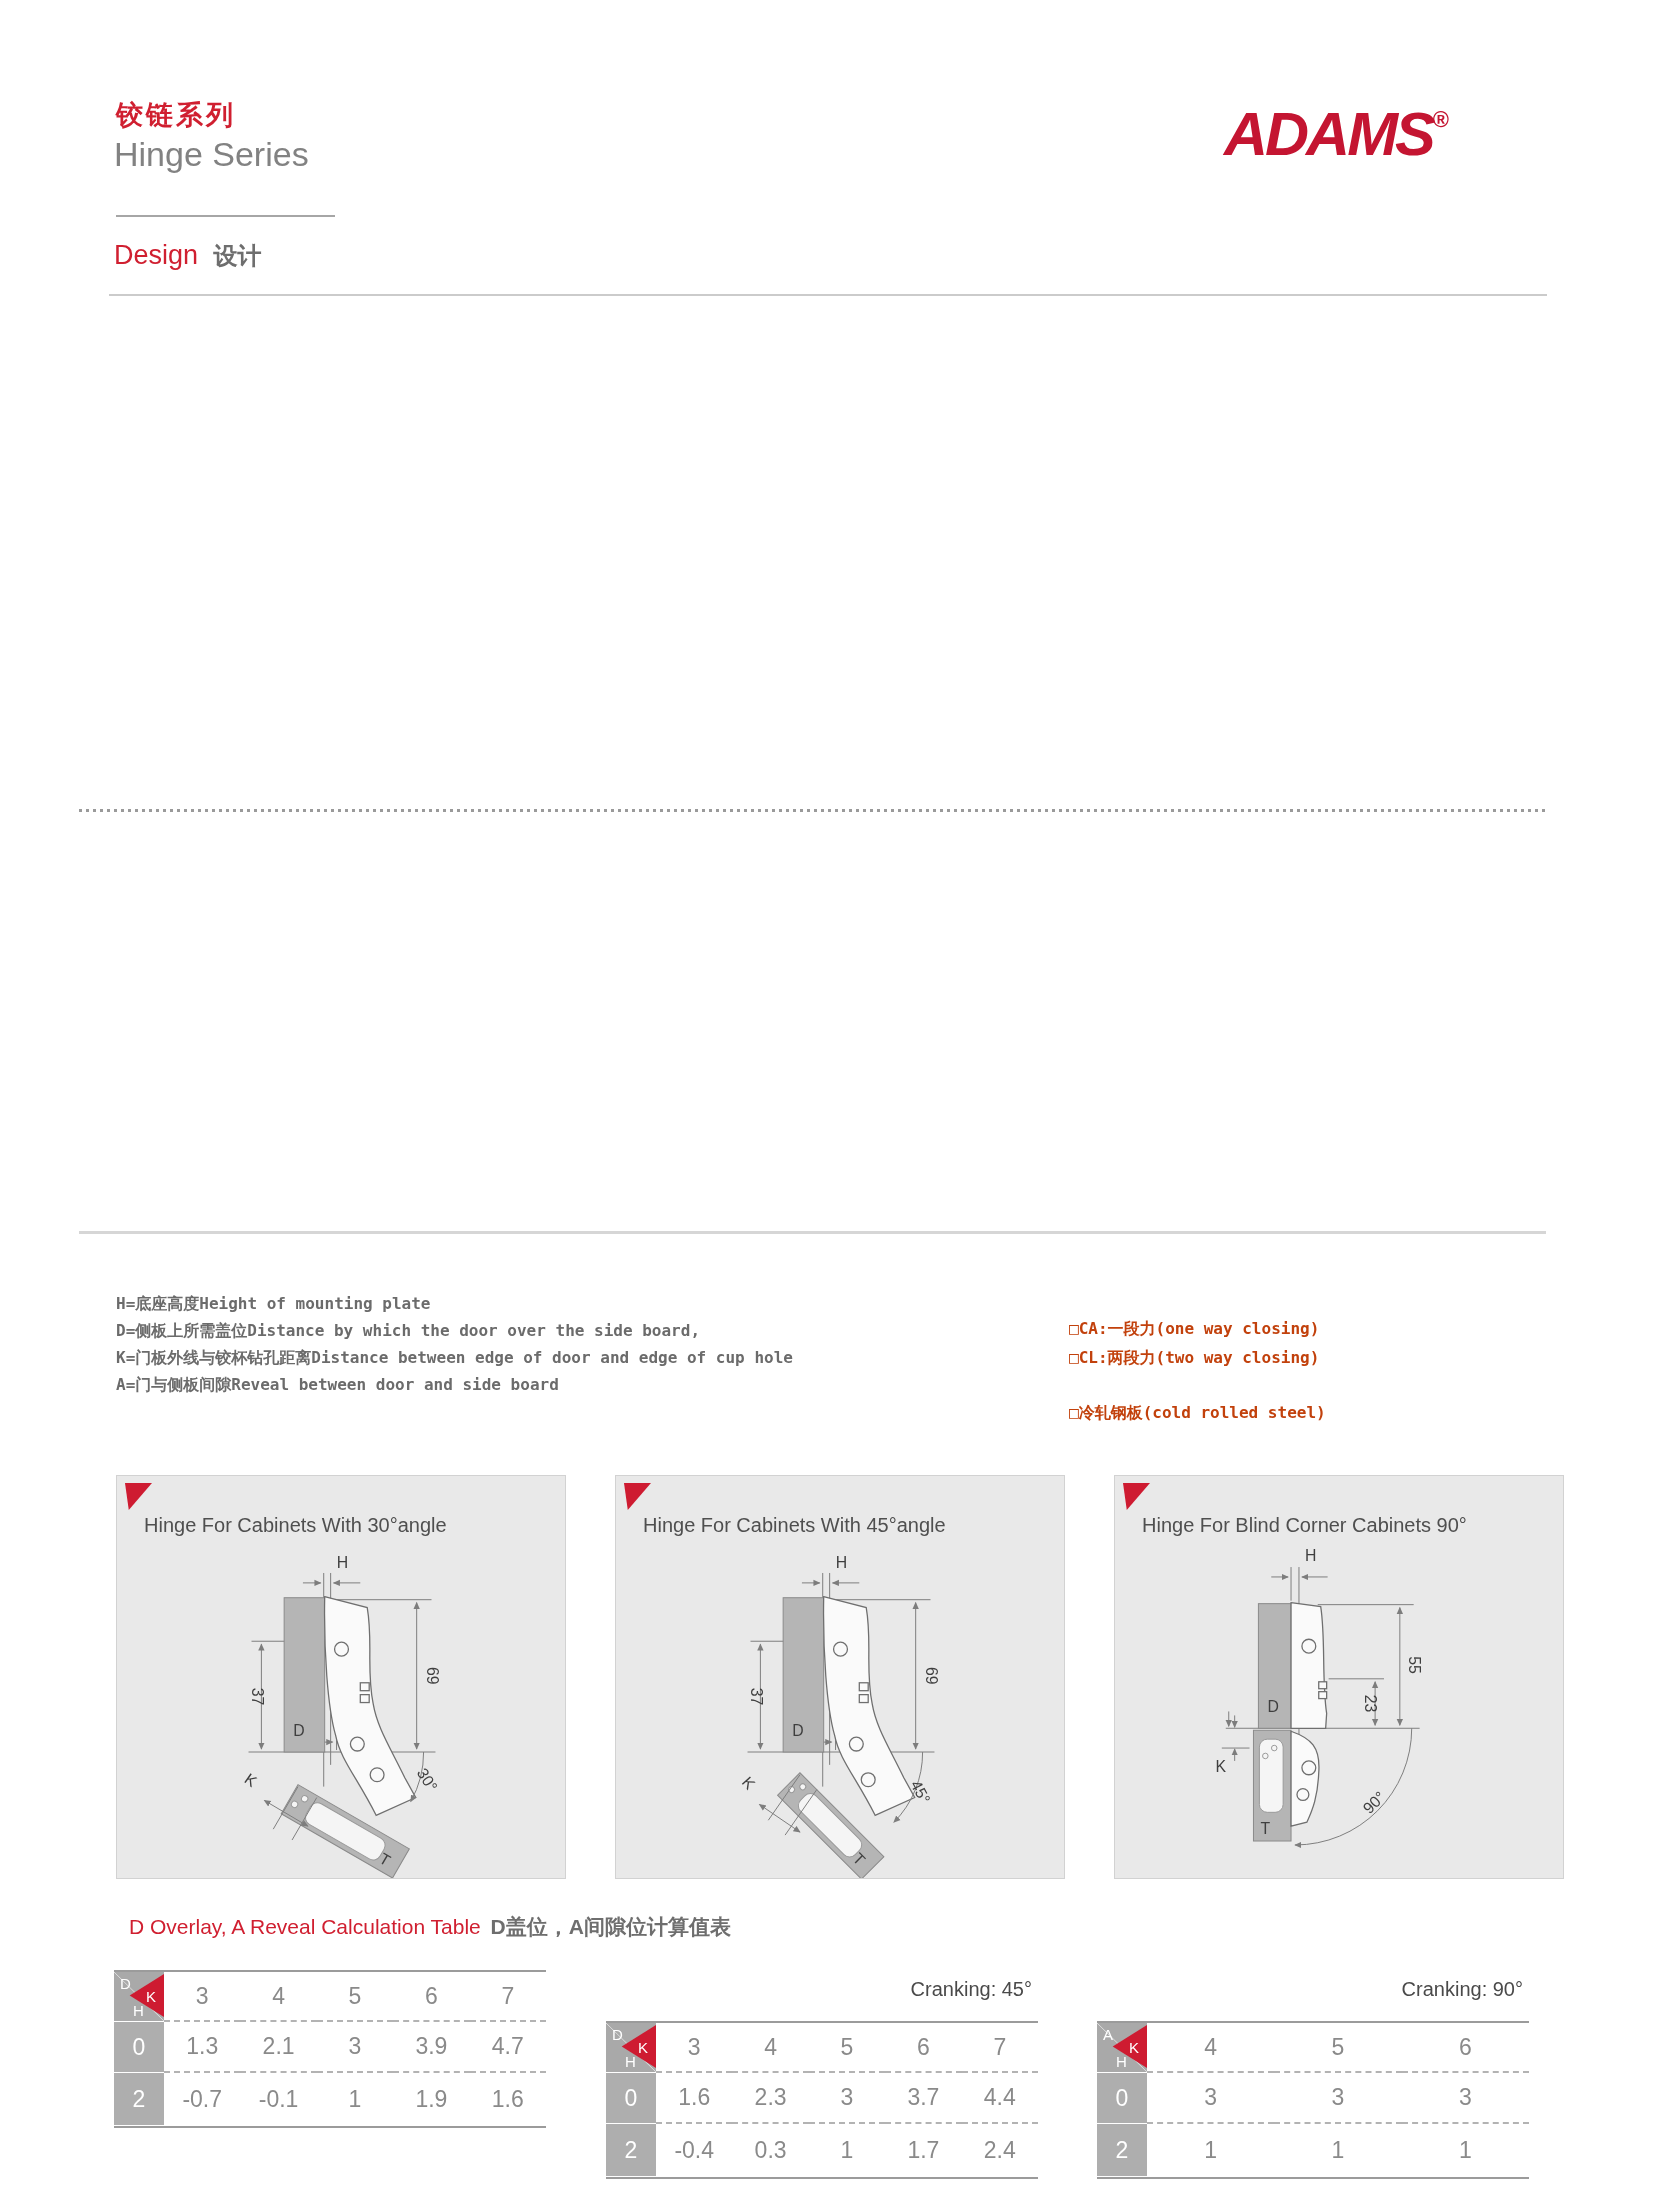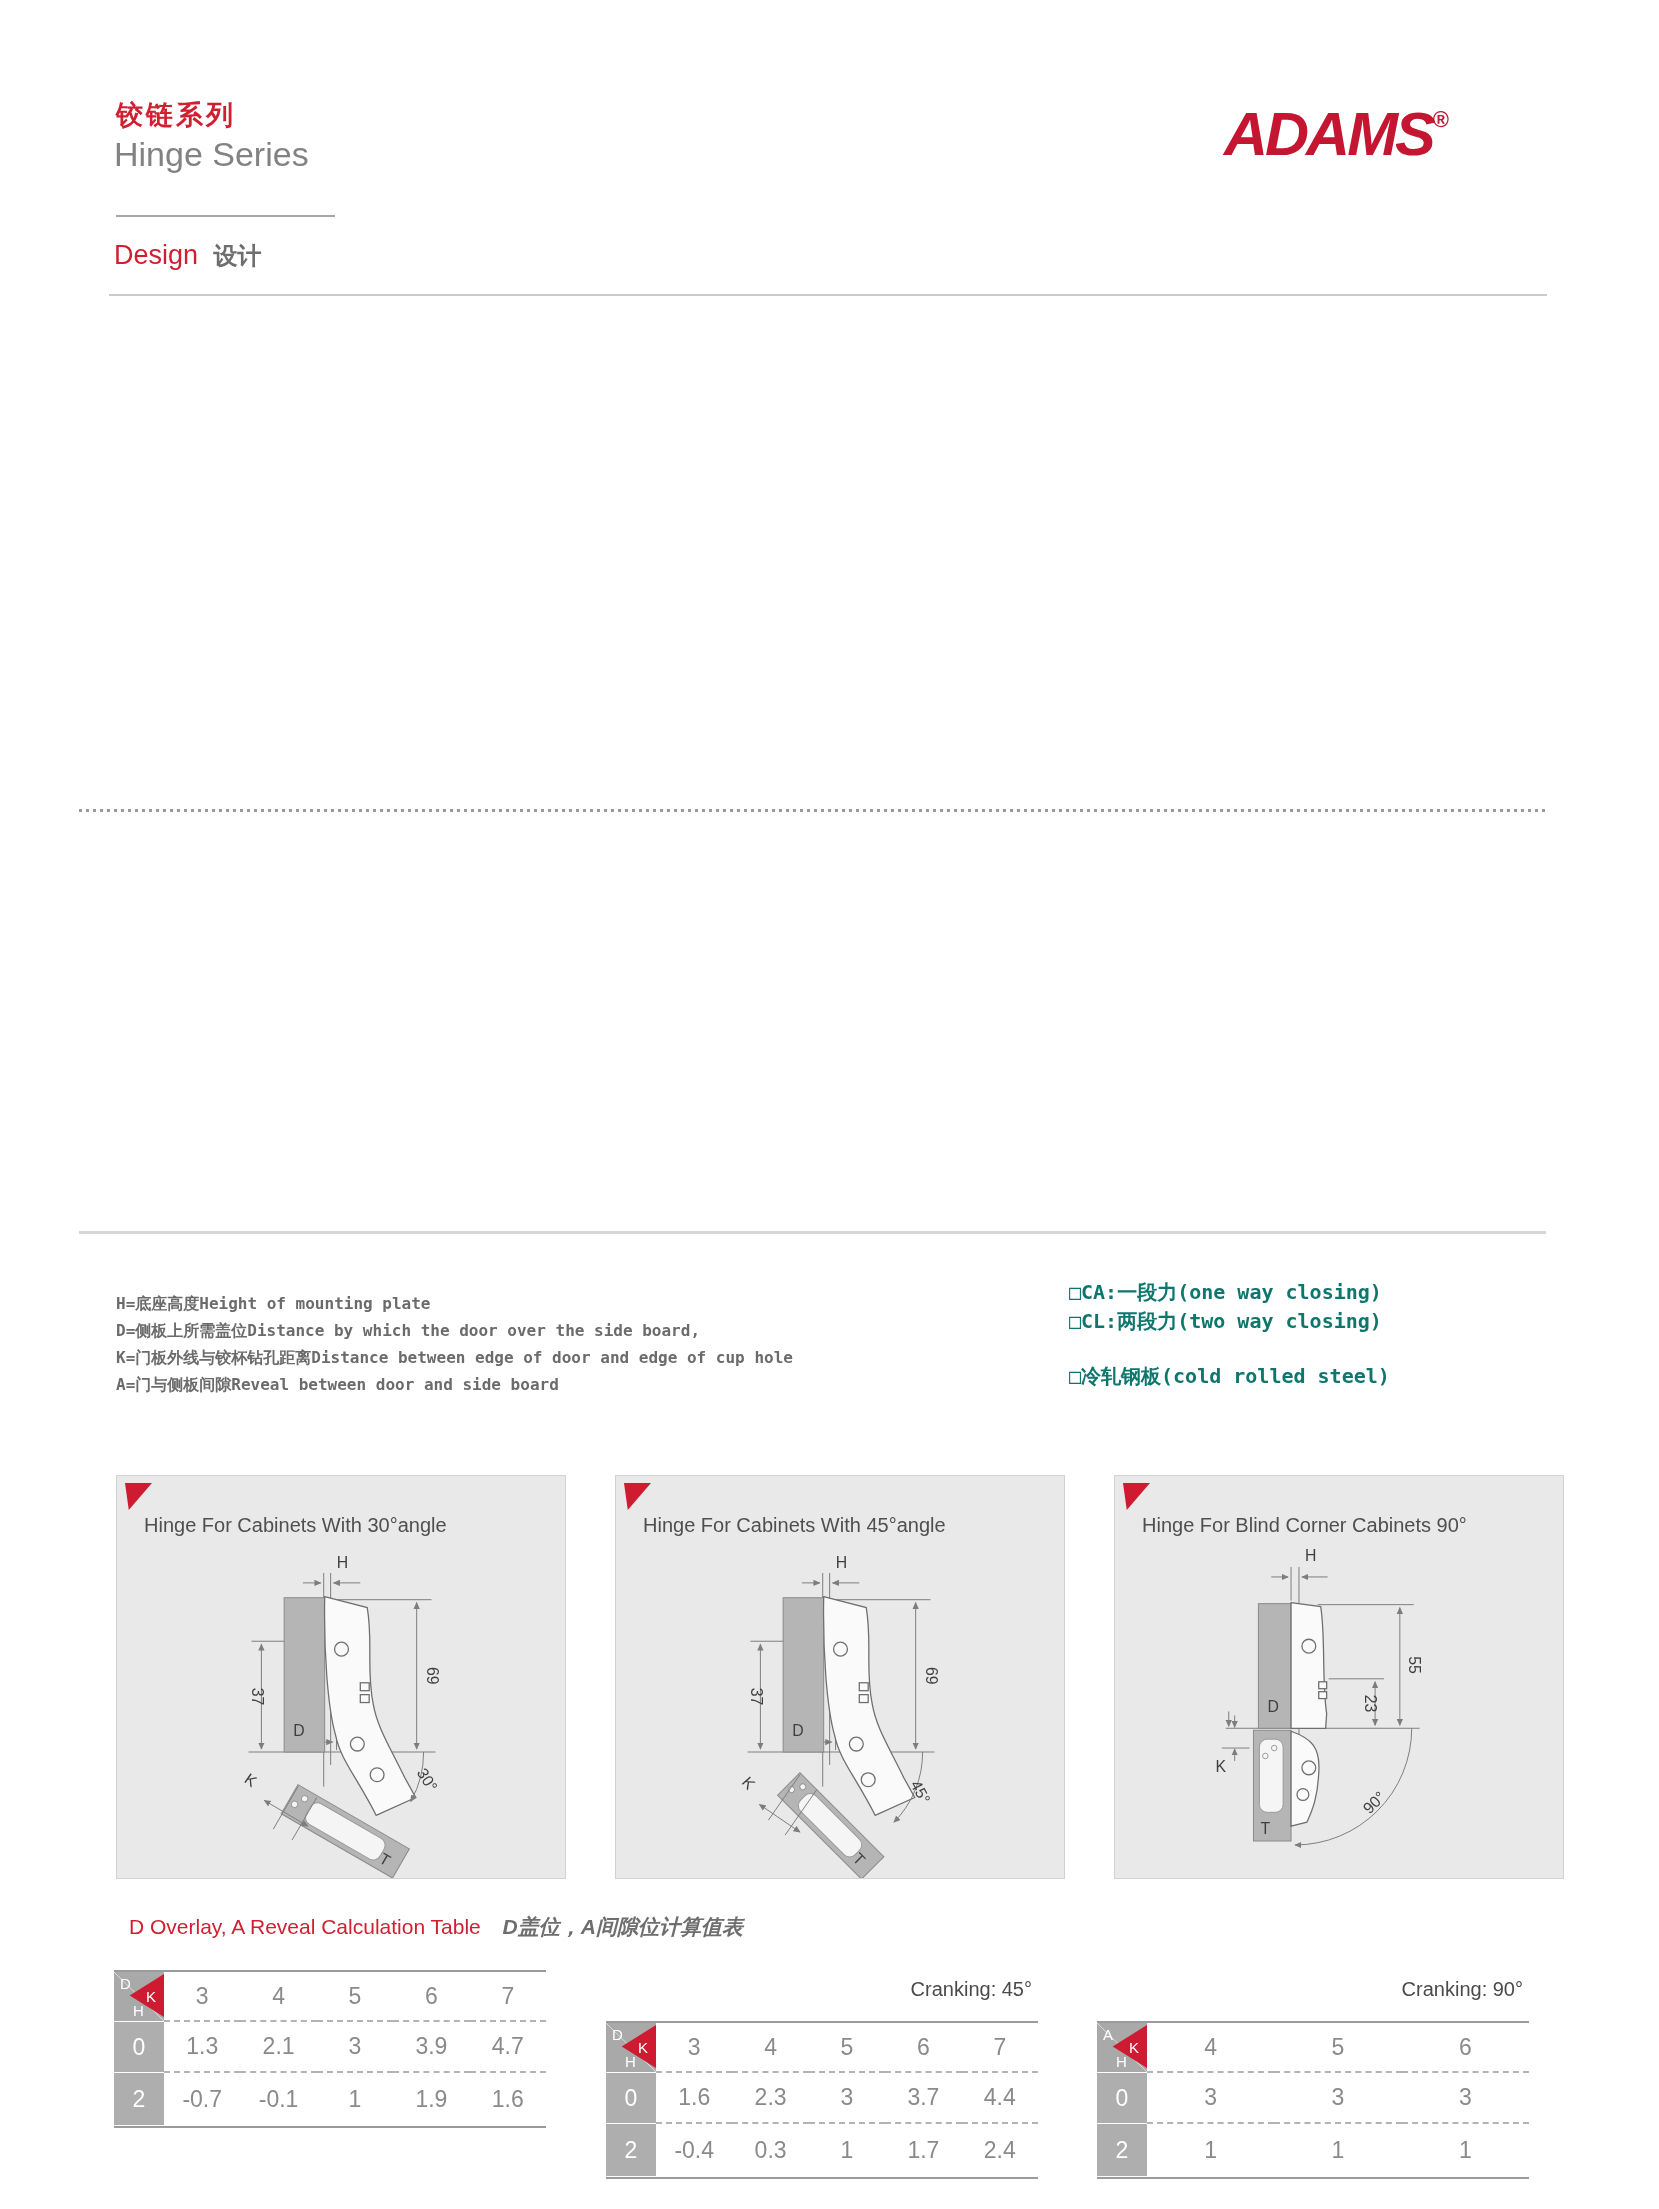--- a/index.html
+++ b/index.html
@@ -20,41 +20,41 @@
   .design-cn{color:#6e6e6e;font-weight:bold;font-size:24px;margin-left:8px;}
   .design-rule{position:absolute;left:109px;top:294px;width:1438px;height:2px;background:#cbcbcb;}
 
   .dashed-rule{position:absolute;left:79px;top:809px;width:1467px;height:3px;
     background:repeating-linear-gradient(90deg,#9a9a9a 0 3px,transparent 3px 7px);}
   .solid-rule{position:absolute;left:79px;top:1231px;width:1467px;height:3px;background:#d6d6d6;}
 
   
   .defs{position:absolute;left:116px;top:1290px;font-family:"DejaVu Sans Mono",monospace;
         font-weight:bold;font-size:16px;color:#6b6b6b;line-height:27px;white-space:nowrap;}
-  .options{position:absolute;left:1069px;top:1278px;font-family:"DejaVu Sans Mono",monospace;
-        font-weight:bold;font-size:20px;color:#0f766e;line-height:29px;white-space:nowrap;}
+  .options{position:absolute;left:1069px;top:1314px;font-family:"DejaVu Sans Mono",monospace;
+        font-weight:bold;font-size:16px;color:#c2410c;line-height:29px;white-space:nowrap;}
   .options .opt-gap{margin-top:26px;}
 
   
   .panel{position:absolute;top:1475px;width:450px;height:404px;background:#e9e9e9;
          border:1px solid #d2d2d2;box-sizing:border-box;padding-left:12px;}
   .panel-tri{position:absolute;left:8px;top:7px;width:27px;height:27px;background:#ce1b31;
              clip-path:polygon(0 0,100% 0,14% 100%);}
   .panel-title{position:absolute;left:27px;top:38px;font-size:20px;color:#4f4f4f;white-space:nowrap;}
   .diag{position:absolute;left:0;top:61px;width:450px;height:341px;}
   .diag .dim{stroke:#7d7d7d;stroke-width:1;fill:none;}
   .diag .board{fill:#b5b5b5;stroke:#8a8a8a;stroke-width:1;}
   .diag .part{fill:#fafafa;stroke:#6f6f6f;stroke-width:1.3;}
   .diag .cup{fill:#f5f5f5;stroke:#9a9a9a;stroke-width:1;}
   .diag .dl{font-family:"Liberation Sans",sans-serif;font-size:16px;fill:#3f3f3f;stroke:none;}
 
   
   .calc-title{position:absolute;left:129px;top:1913px;font-size:21px;white-space:nowrap;}
   .calc-title .en{color:#d01f30;}
-  .calc-title .cn{color:#6e6e6e;font-weight:bold;margin-left:16px;font-style:italic;}
+  .calc-title .cn{color:#6e6e6e;font-weight:bold;margin-left:4px;}
 
   .tablebox{position:absolute;top:1970px;width:432px;}
   .cranking{height:51px;text-align:right;padding-right:6px;font-size:20px;color:#4a4a4a;
             box-sizing:border-box;padding-top:8px;}
   .grid{display:grid;border-top:2px solid #9b9b9b;border-bottom:2px solid #9b9b9b;
         grid-auto-rows:auto;}
   .grid5{grid-template-columns:50px repeat(5,1fr);}
   .grid3{grid-template-columns:50px repeat(3,1fr);}
   .grid > div{display:flex;align-items:center;justify-content:center;box-sizing:border-box;}
   .ch{height:50px;font-size:23px;color:#8a8a8a;border-bottom:2px dashed #b3b3b3;background:#fff;}

